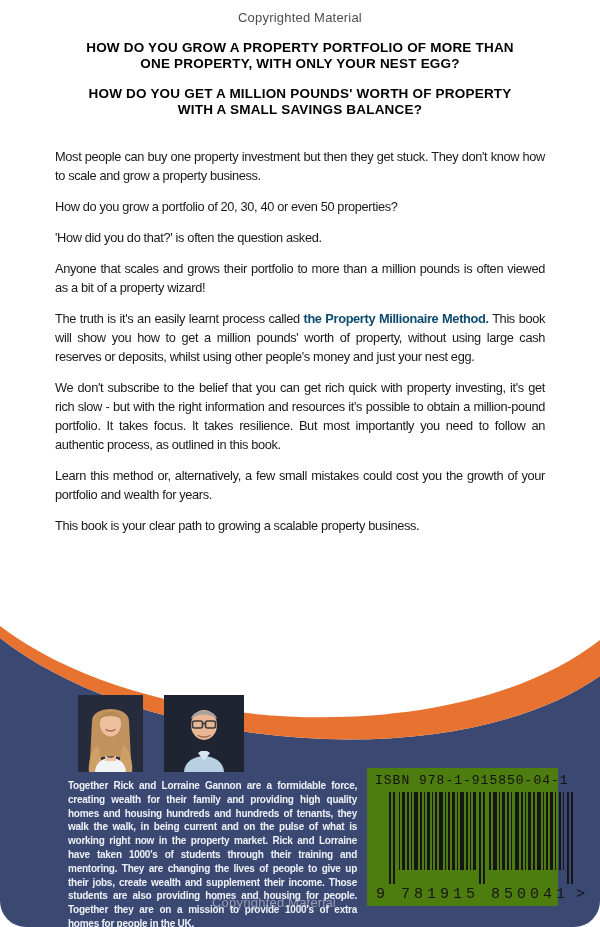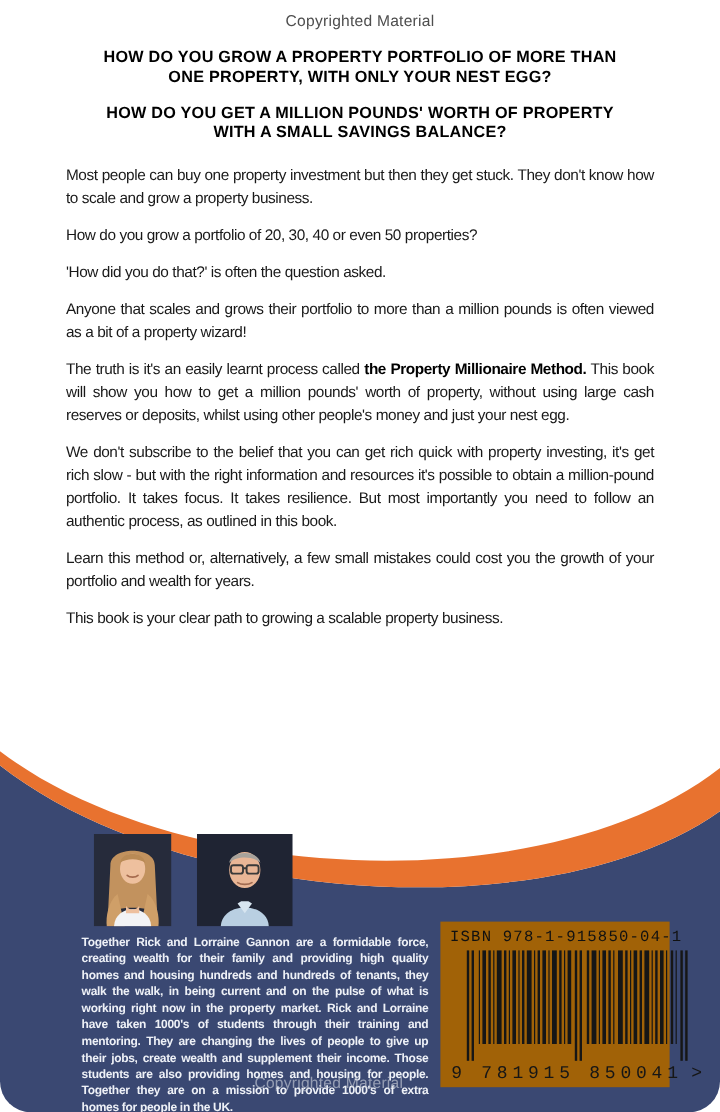--- a/index.html
+++ b/index.html
@@ -16,40 +16,40 @@
     letter-spacing:0.2px;
   }
   .headlines{margin-top:15px;text-align:center;}
   .headline{
     margin:0 auto;color:#000000;font-weight:bold;font-size:13.5px;
     line-height:16px;letter-spacing:0.2px;white-space:pre-line;
   }
   .headline + .headline{margin-top:14px;}
 
   .body-copy{
-    width:490px;margin:18px auto 0;color:#191919;font-size:12.8px;
+    width:490px;margin:29px auto 0;color:#191919;font-size:12.8px;
     line-height:19px;letter-spacing:-0.35px;text-align:justify;
   }
   .body-copy p{margin:0 0 12px 0;}
-  .accent{color:#000000;font-weight:bold;}
+  .accent{color:#0c4a6e;font-weight:bold;}
 
   .footer{position:absolute;left:12px;top:0;width:600px;height:927px;pointer-events:none;}
   .photo{position:absolute;top:695px;height:77px;overflow:hidden;}
   .photo-left{left:66px;width:65px;}
   .photo-right{left:152px;width:80px;}
 
   .bio{
     position:absolute;left:56px;top:779px;width:289px;margin:0;
     color:#eef1f7;font-size:10px;font-weight:bold;line-height:13.8px;
     letter-spacing:-0.25px;text-align:justify;
   }
 
   .barcode-box{
     position:absolute;left:355px;top:768px;width:191px;height:138px;
-    background:#a16207;box-sizing:border-box;padding:5px 8px 0 8px;
+    background:#4d7c0f;box-sizing:border-box;padding:5px 8px 0 8px;
   }
   .isbn-line{
     font-family:"Liberation Mono",monospace;font-size:13px;color:#111111;
     text-align:center;letter-spacing:1px;white-space:nowrap;
   }
   .barcode-svg{display:block;margin-top:2px;}
 
   .watermark-bottom{
     position:absolute;left:0;top:895px;width:524px;text-align:center;
     font-size:13px;color:rgba(205,210,220,0.62);letter-spacing:0.2px;

